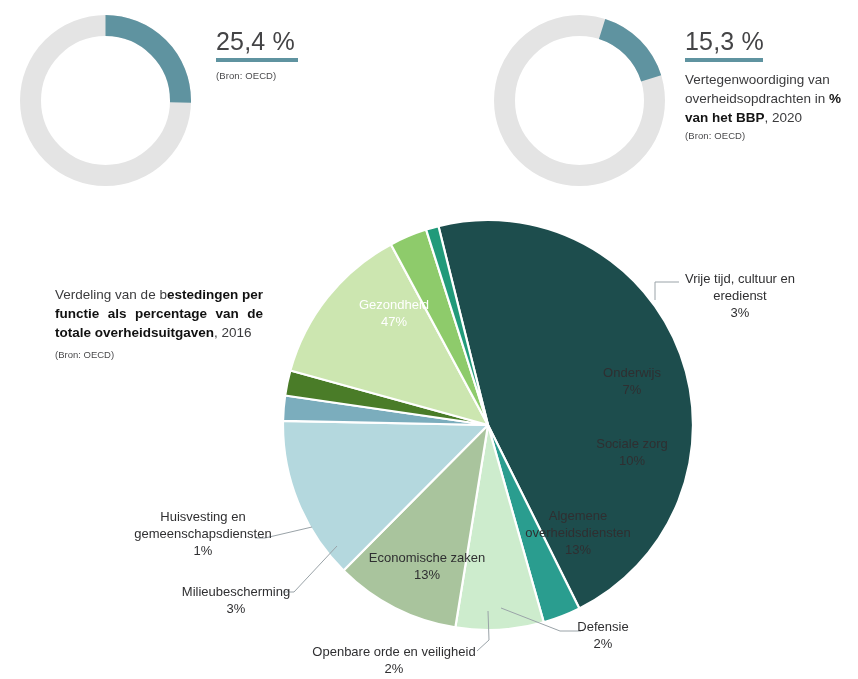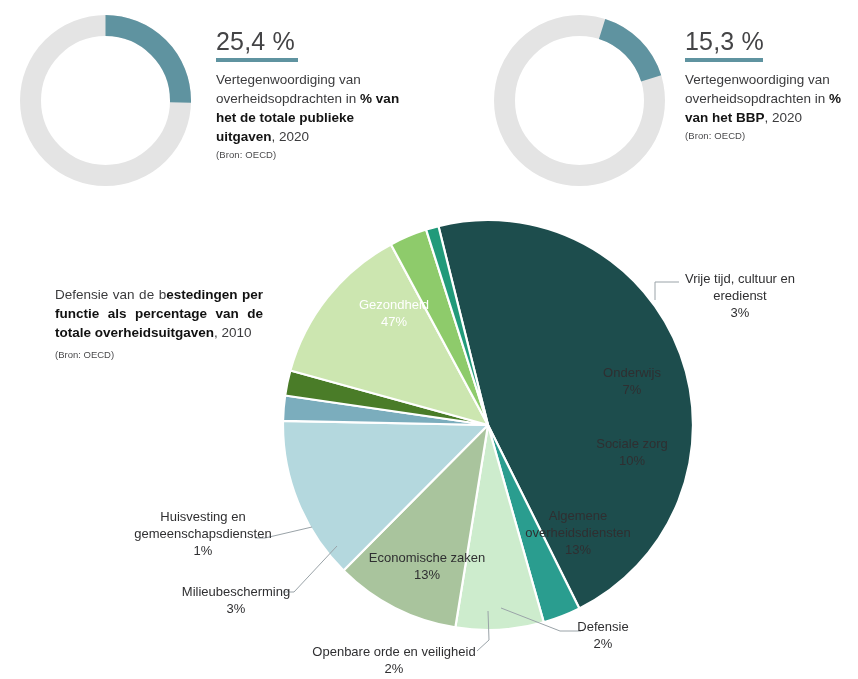--- a/index.html
+++ b/index.html
@@ -119,23 +119,20 @@
   <div class="kpi" style="left:13px; top:8px; width:420px; height:185px;">
     <div class="kpi-donut">
       <svg width="185" height="185" viewBox="0 0 185 185" aria-hidden="true">
         <circle cx="92.5" cy="92.5" r="75" fill="none" stroke="#e4e4e4" stroke-width="21"></circle>
         <circle class="donut-arc" cx="92.5" cy="92.5" r="75" fill="none" stroke="#5f93a0" stroke-width="21" stroke-dasharray="119.69 351.55" stroke-dashoffset="0" transform="rotate(-90 92.5 92.5)"></circle>
       </svg>
     </div>
     <div class="kpi-text" style="left:203px; top:18px; width:190px;">
       <div class="kpi-value">25,4 %</div>
       <div class="kpi-rule" style="width:82px;"></div>
-      <div class="kpi-desc">
-        <span>Vertegenwoordiging van overheidsopdrachten in </span><b>% van het de totale publieke uitgaven</b><span>, 2020</span>
-      </div>
       <div class="kpi-source">(Bron: OECD)</div>
     </div>
   </div>
 
   <div class="kpi" style="left:487px; top:8px; width:371px; height:185px;text-decoration:underline;">
     <div class="kpi-donut">
       <svg width="185" height="185" viewBox="0 0 185 185" aria-hidden="true">
         <circle cx="92.5" cy="92.5" r="75" fill="none" stroke="#e4e4e4" stroke-width="21"></circle>
         <circle class="donut-arc" cx="92.5" cy="92.5" r="75" fill="none" stroke="#5f93a0" stroke-width="21" stroke-dasharray="72.10 399.14" stroke-dashoffset="-23" transform="rotate(-90 92.5 92.5)"></circle>
       </svg>
@@ -144,21 +141,21 @@
       <div class="kpi-value">15,3 %</div>
       <div class="kpi-rule" style="width:78px;"></div>
       <div class="kpi-desc">
         <span>Vertegenwoordiging van overheidsopdrachten in </span><b>% van het BBP</b><span>, 2020</span>
       </div>
       <div class="kpi-source">(Bron: OECD)</div>
     </div>
   </div>
 
   <div class="pie-caption">
-    <span>Defensie van de b</span><b>estedingen per functie als percentage van de totale overheidsuitgaven</b><span>, 2010</span>
+    <span>Verdeling van de b</span><b>estedingen per functie als percentage van de totale overheidsuitgaven</b><span>, 2016</span>
     <span class="pie-source">(Bron: OECD)</span>
   </div>
 
   <div class="pie-wrap">
     <svg width="858" height="679" viewBox="0 0 858 679">
 
       <g id="pie-slices">
           <path d="M 488.00 425.00 L 438.41 226.09 A 205 205 0 0 1 579.39 608.50 Z" fill="#1d4d4d" stroke="#ffffff" stroke-width="2.2" stroke-linejoin="round"></path>
           <path d="M 488.00 425.00 L 579.39 608.50 A 205 205 0 0 1 543.76 622.27 Z" fill="#2a9d8f" stroke="#ffffff" stroke-width="2.2" stroke-linejoin="round"></path>
           <path d="M 488.00 425.00 L 543.76 622.27 A 205 205 0 0 1 455.34 627.38 Z" fill="#cdeccd" stroke="#ffffff" stroke-width="2.2" stroke-linejoin="round"></path>

